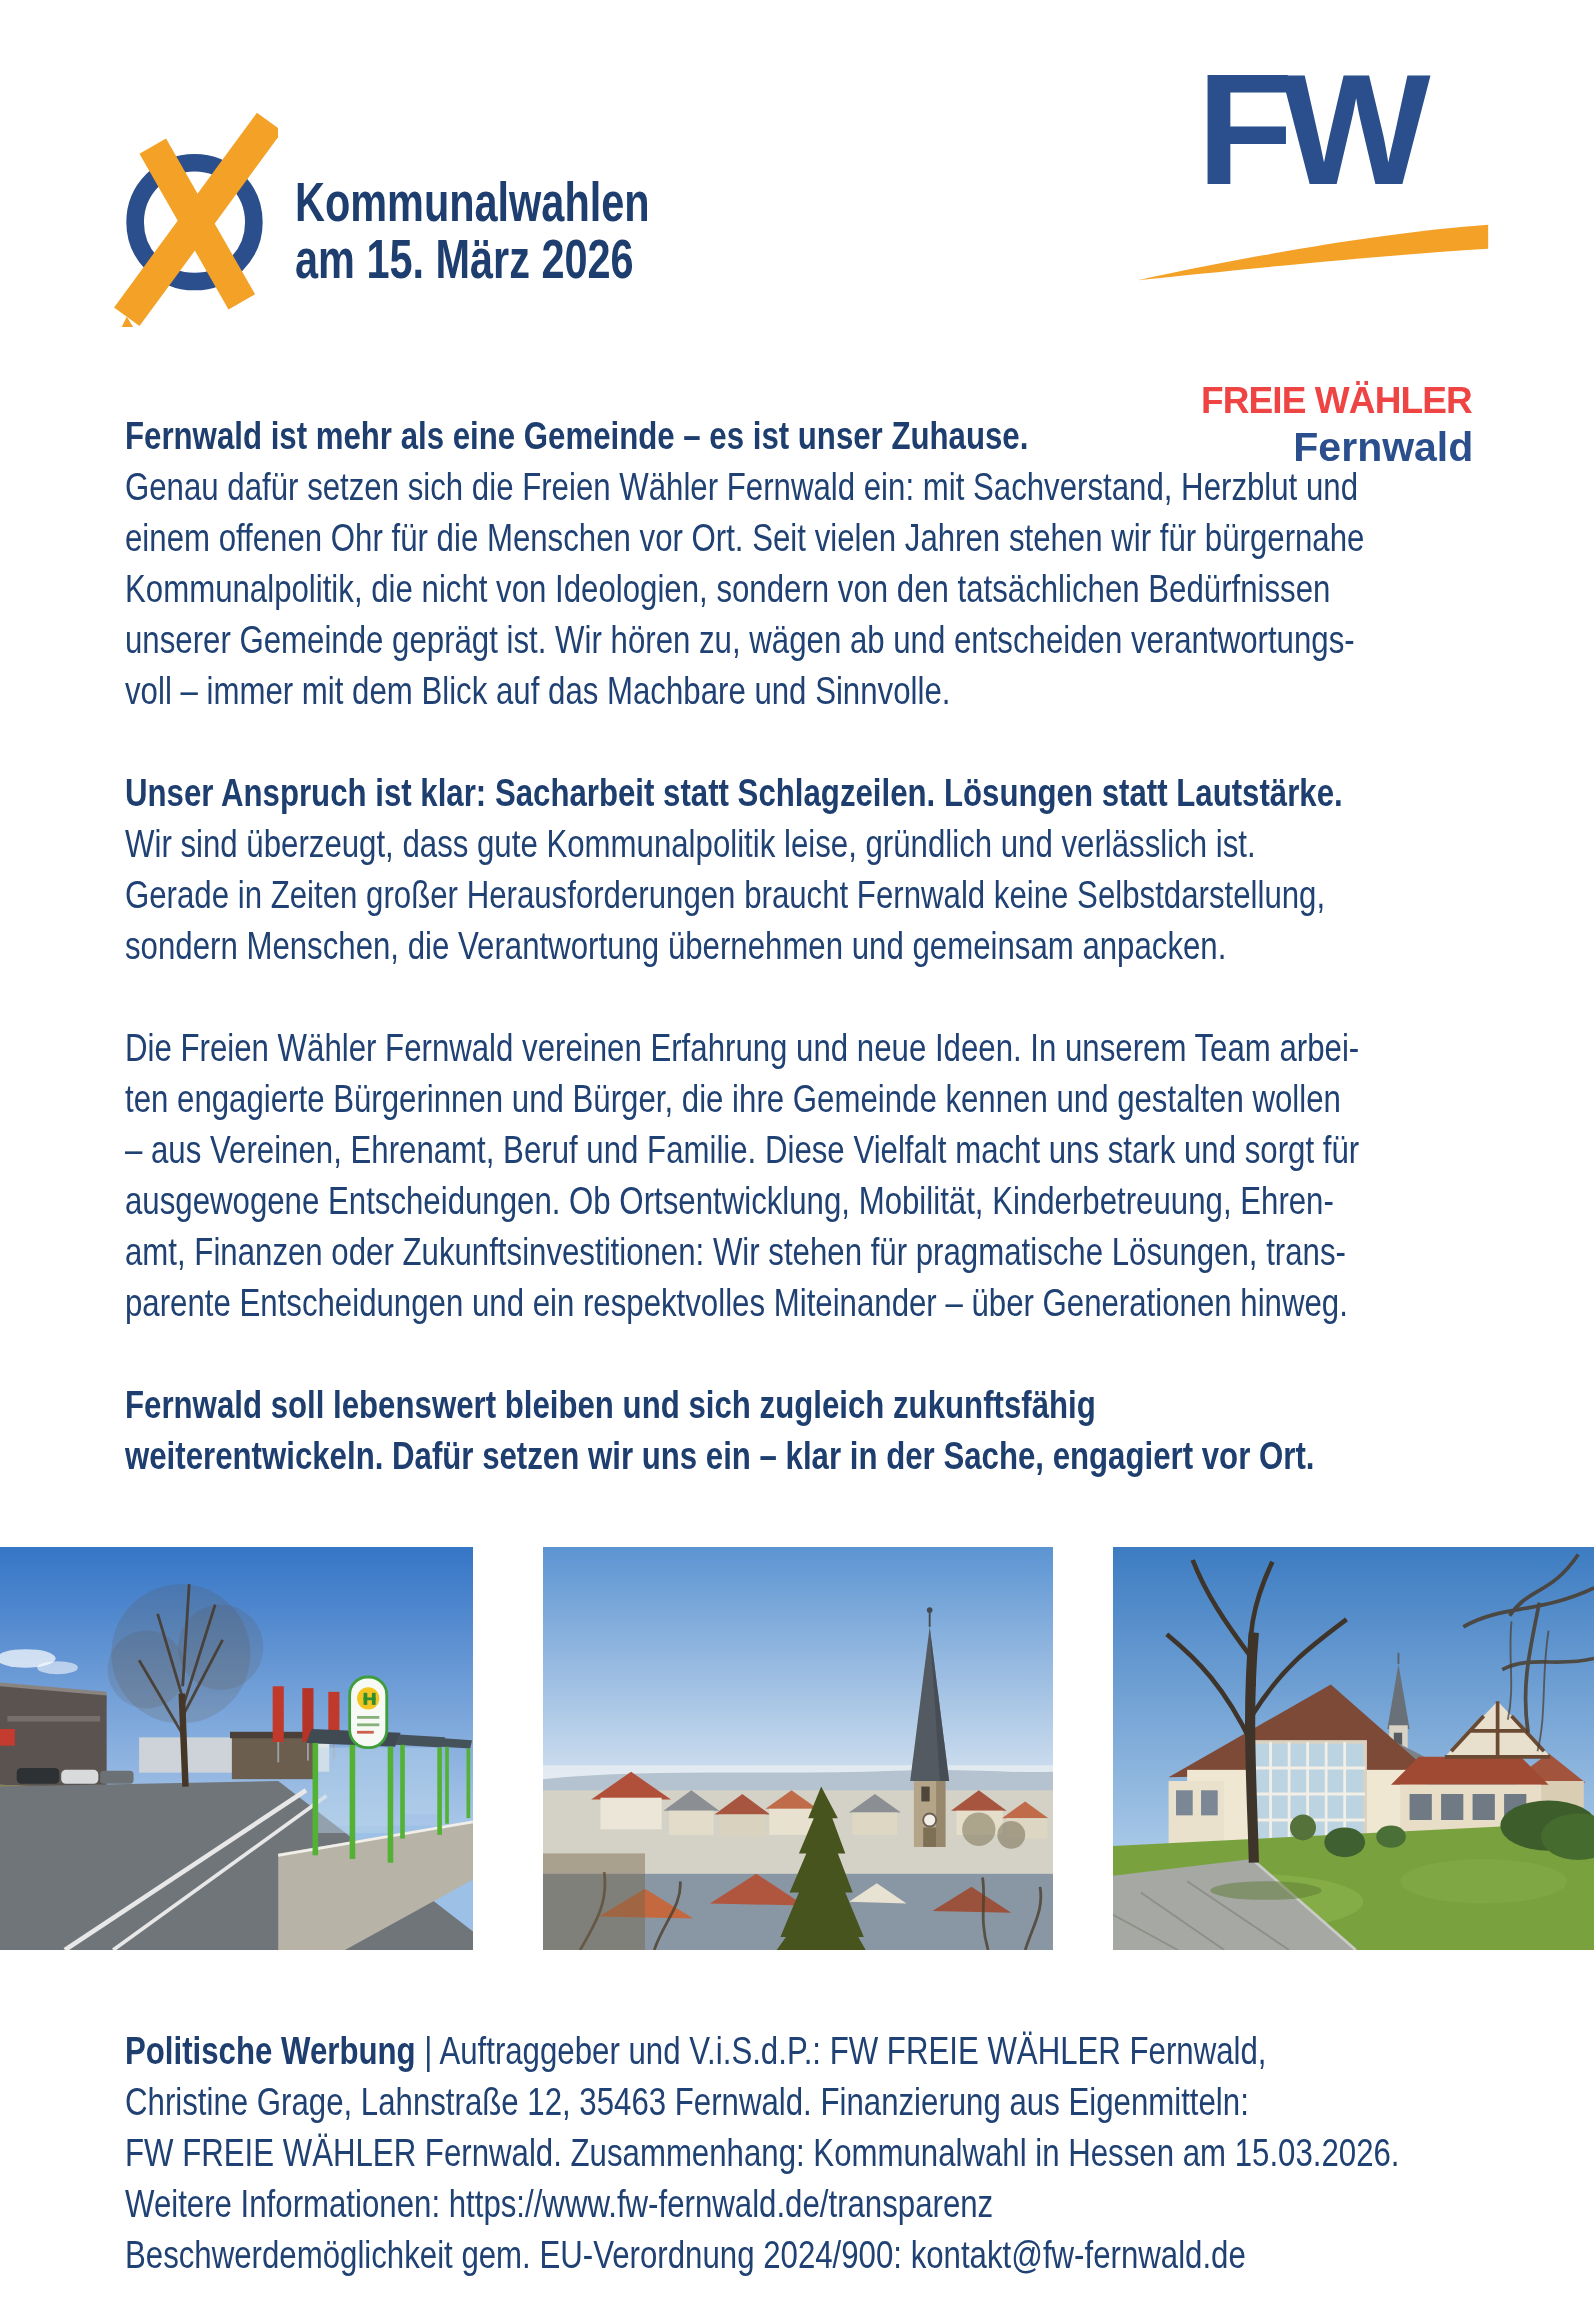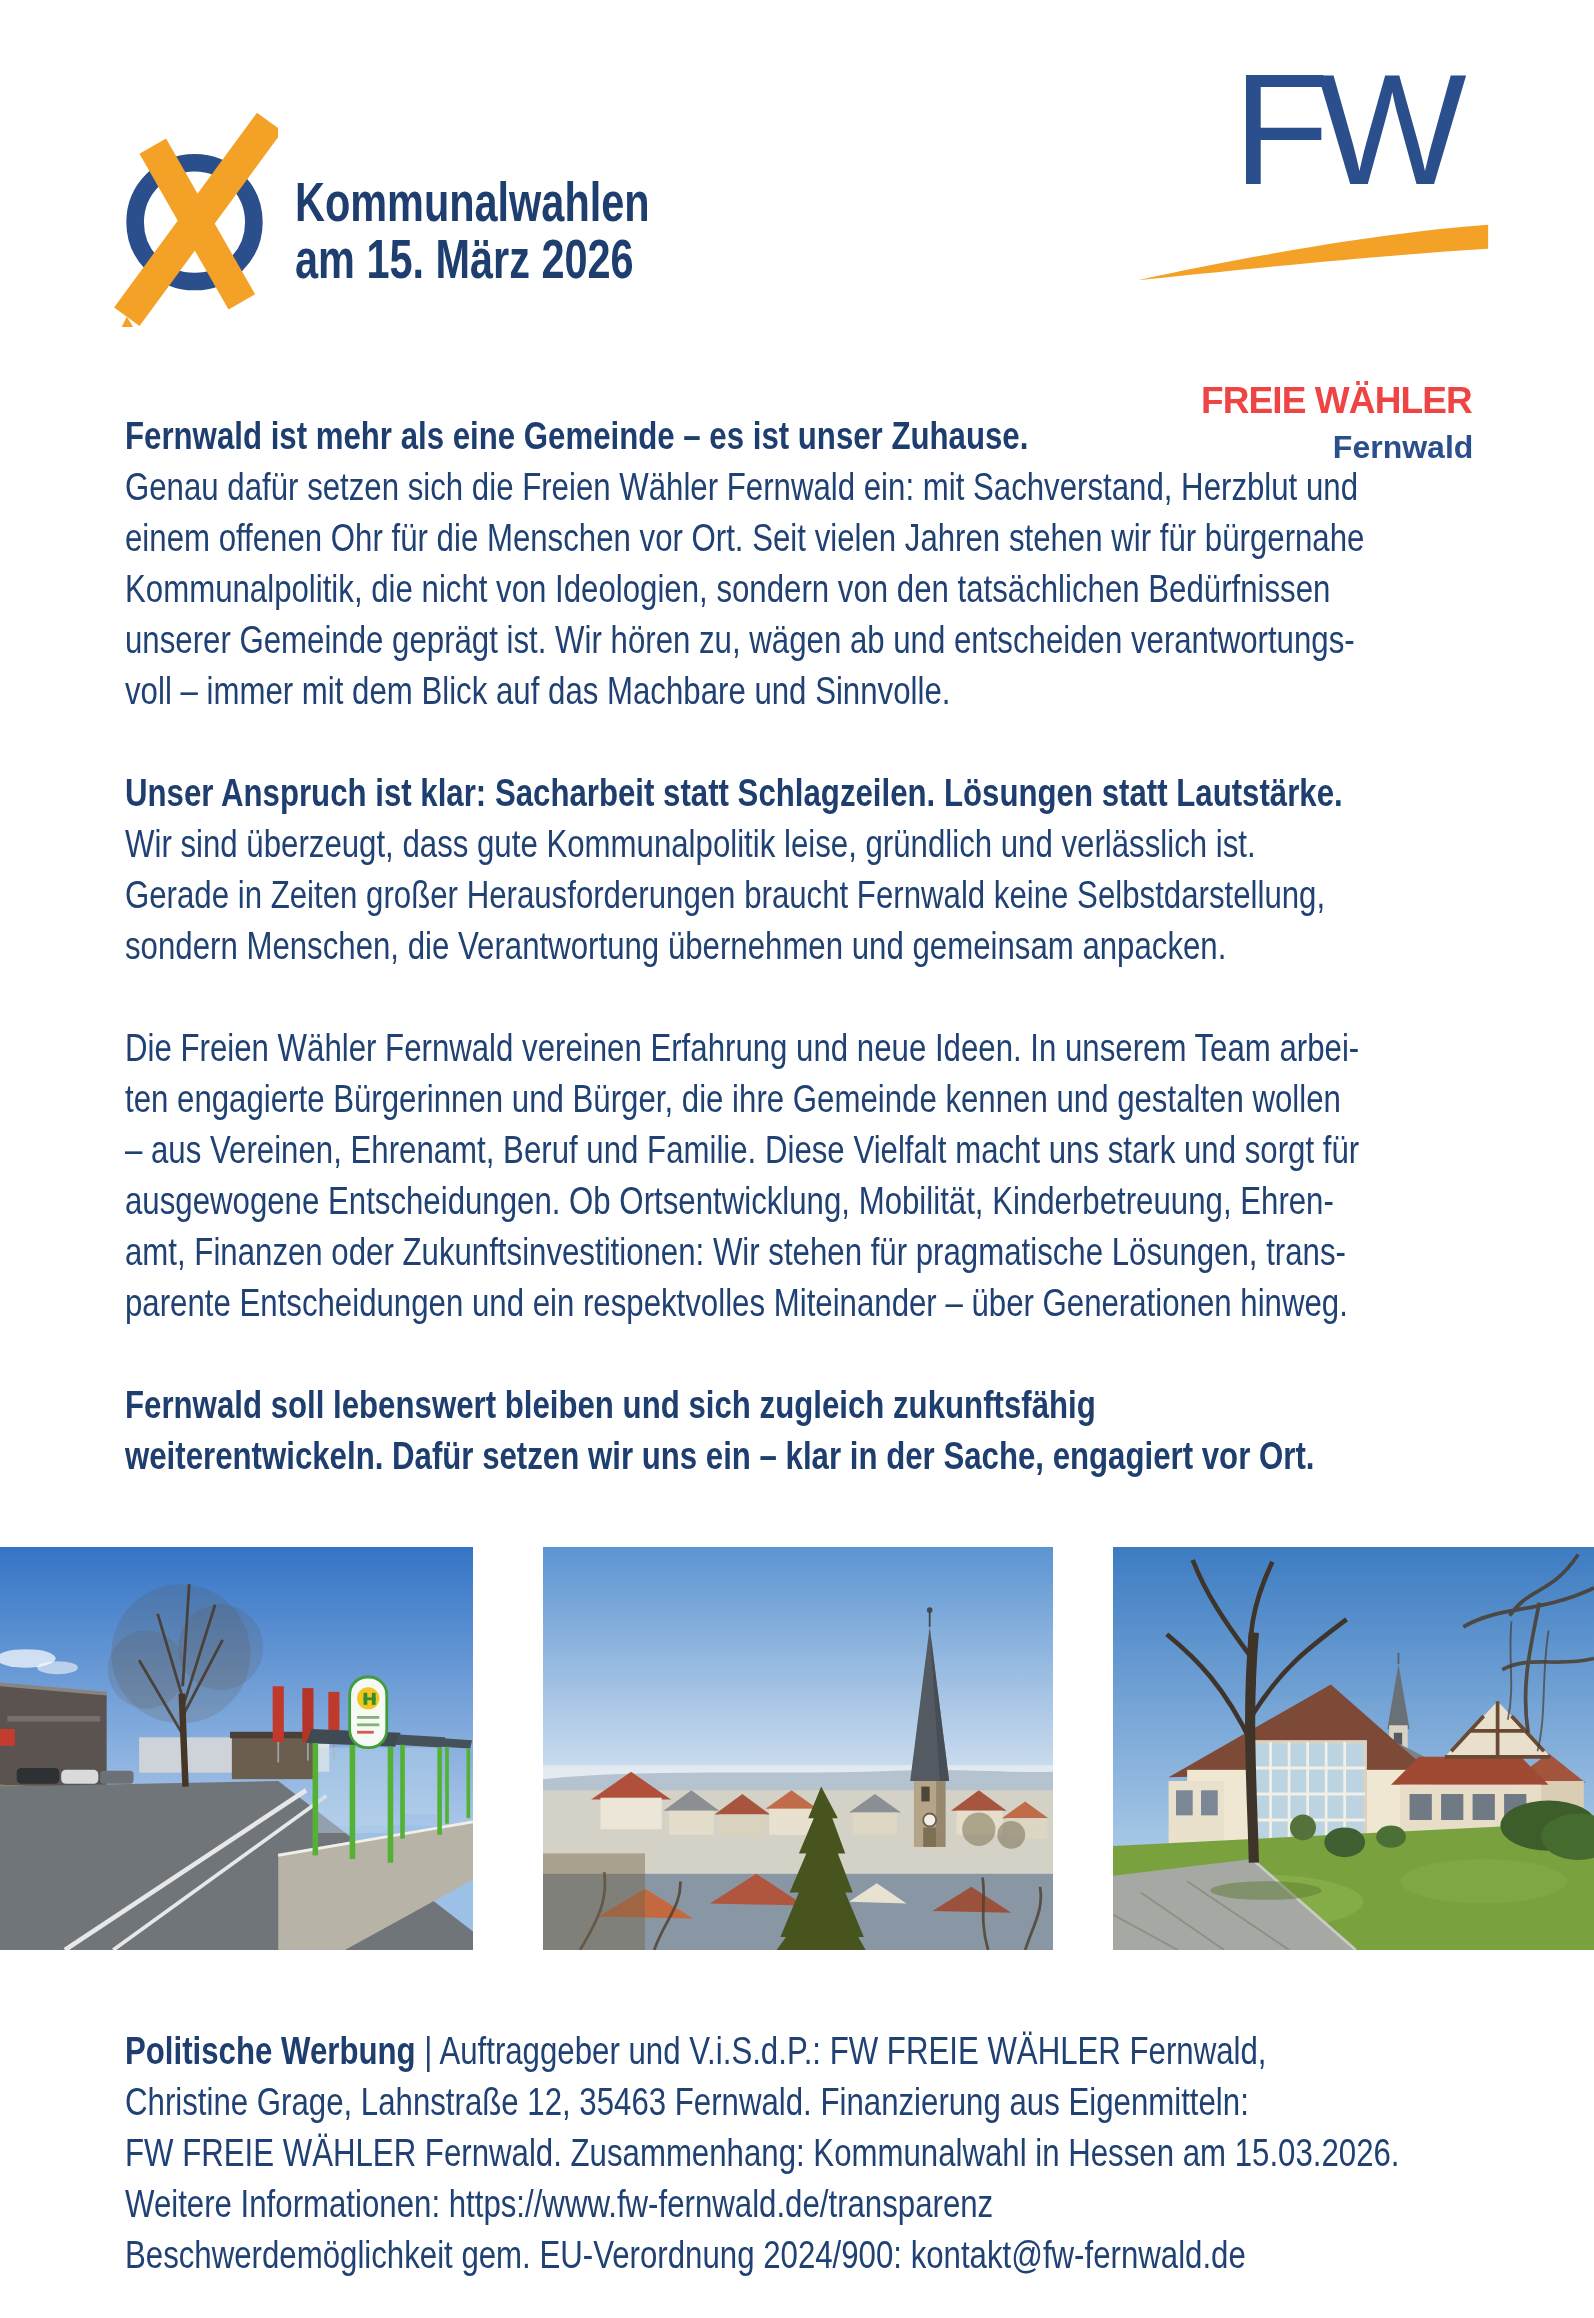--- a/index.html
+++ b/index.html
@@ -15,32 +15,32 @@
   .vote-title{
     left:295px;top:173px;width:594px;
     font-size:56px;line-height:57px;font-weight:bold;color:#1d3e6e;
     transform:scaleX(0.74);transform-origin:0 0;white-space:nowrap;
   }
 
   
   .brand{left:1136px;top:104px;width:354px;height:278px;}
   .brand .fw{
     position:absolute;left:61px;top:-54px;
-    font-size:158px;font-weight:normal;letter-spacing:-12px;
-    color:#2b4f8c;line-height:158px;z-index:2;margin-left:36px;
+    font-size:158px;font-weight:bold;letter-spacing:-12px;
+    color:#2b4f8c;line-height:158px;z-index:2;
   }
   .brand .swoosh{position:absolute;left:0;top:119px;width:354px;height:59px;z-index:1;}
   .brand .brand-name{
     position:absolute;left:65px;top:276px;
     font-size:37px;font-weight:bold;letter-spacing:-0.9px;color:#ef4444;line-height:41px;
     white-space:nowrap;
   }
   .brand .brand-loc{
     position:absolute;right:16.7px;top:321px;
-    font-size:32px;font-weight:bold;color:#2b4f8c;line-height:45px;
+    font-size:41px;font-weight:bold;color:#2b4f8c;line-height:45px;
   }
 
   
   .condensed{transform:scaleX(0.80);transform-origin:0 0;width:1693px;}
   .bodytext{left:125px;top:410px;}
   .para{
     font-size:39px;line-height:51px;color:#204173;
     white-space:pre-line;margin:0 0 51px 0;
   }
   .para .lead{font-weight:bold;display:block;color:#1d3e6e;min-height:0;}

